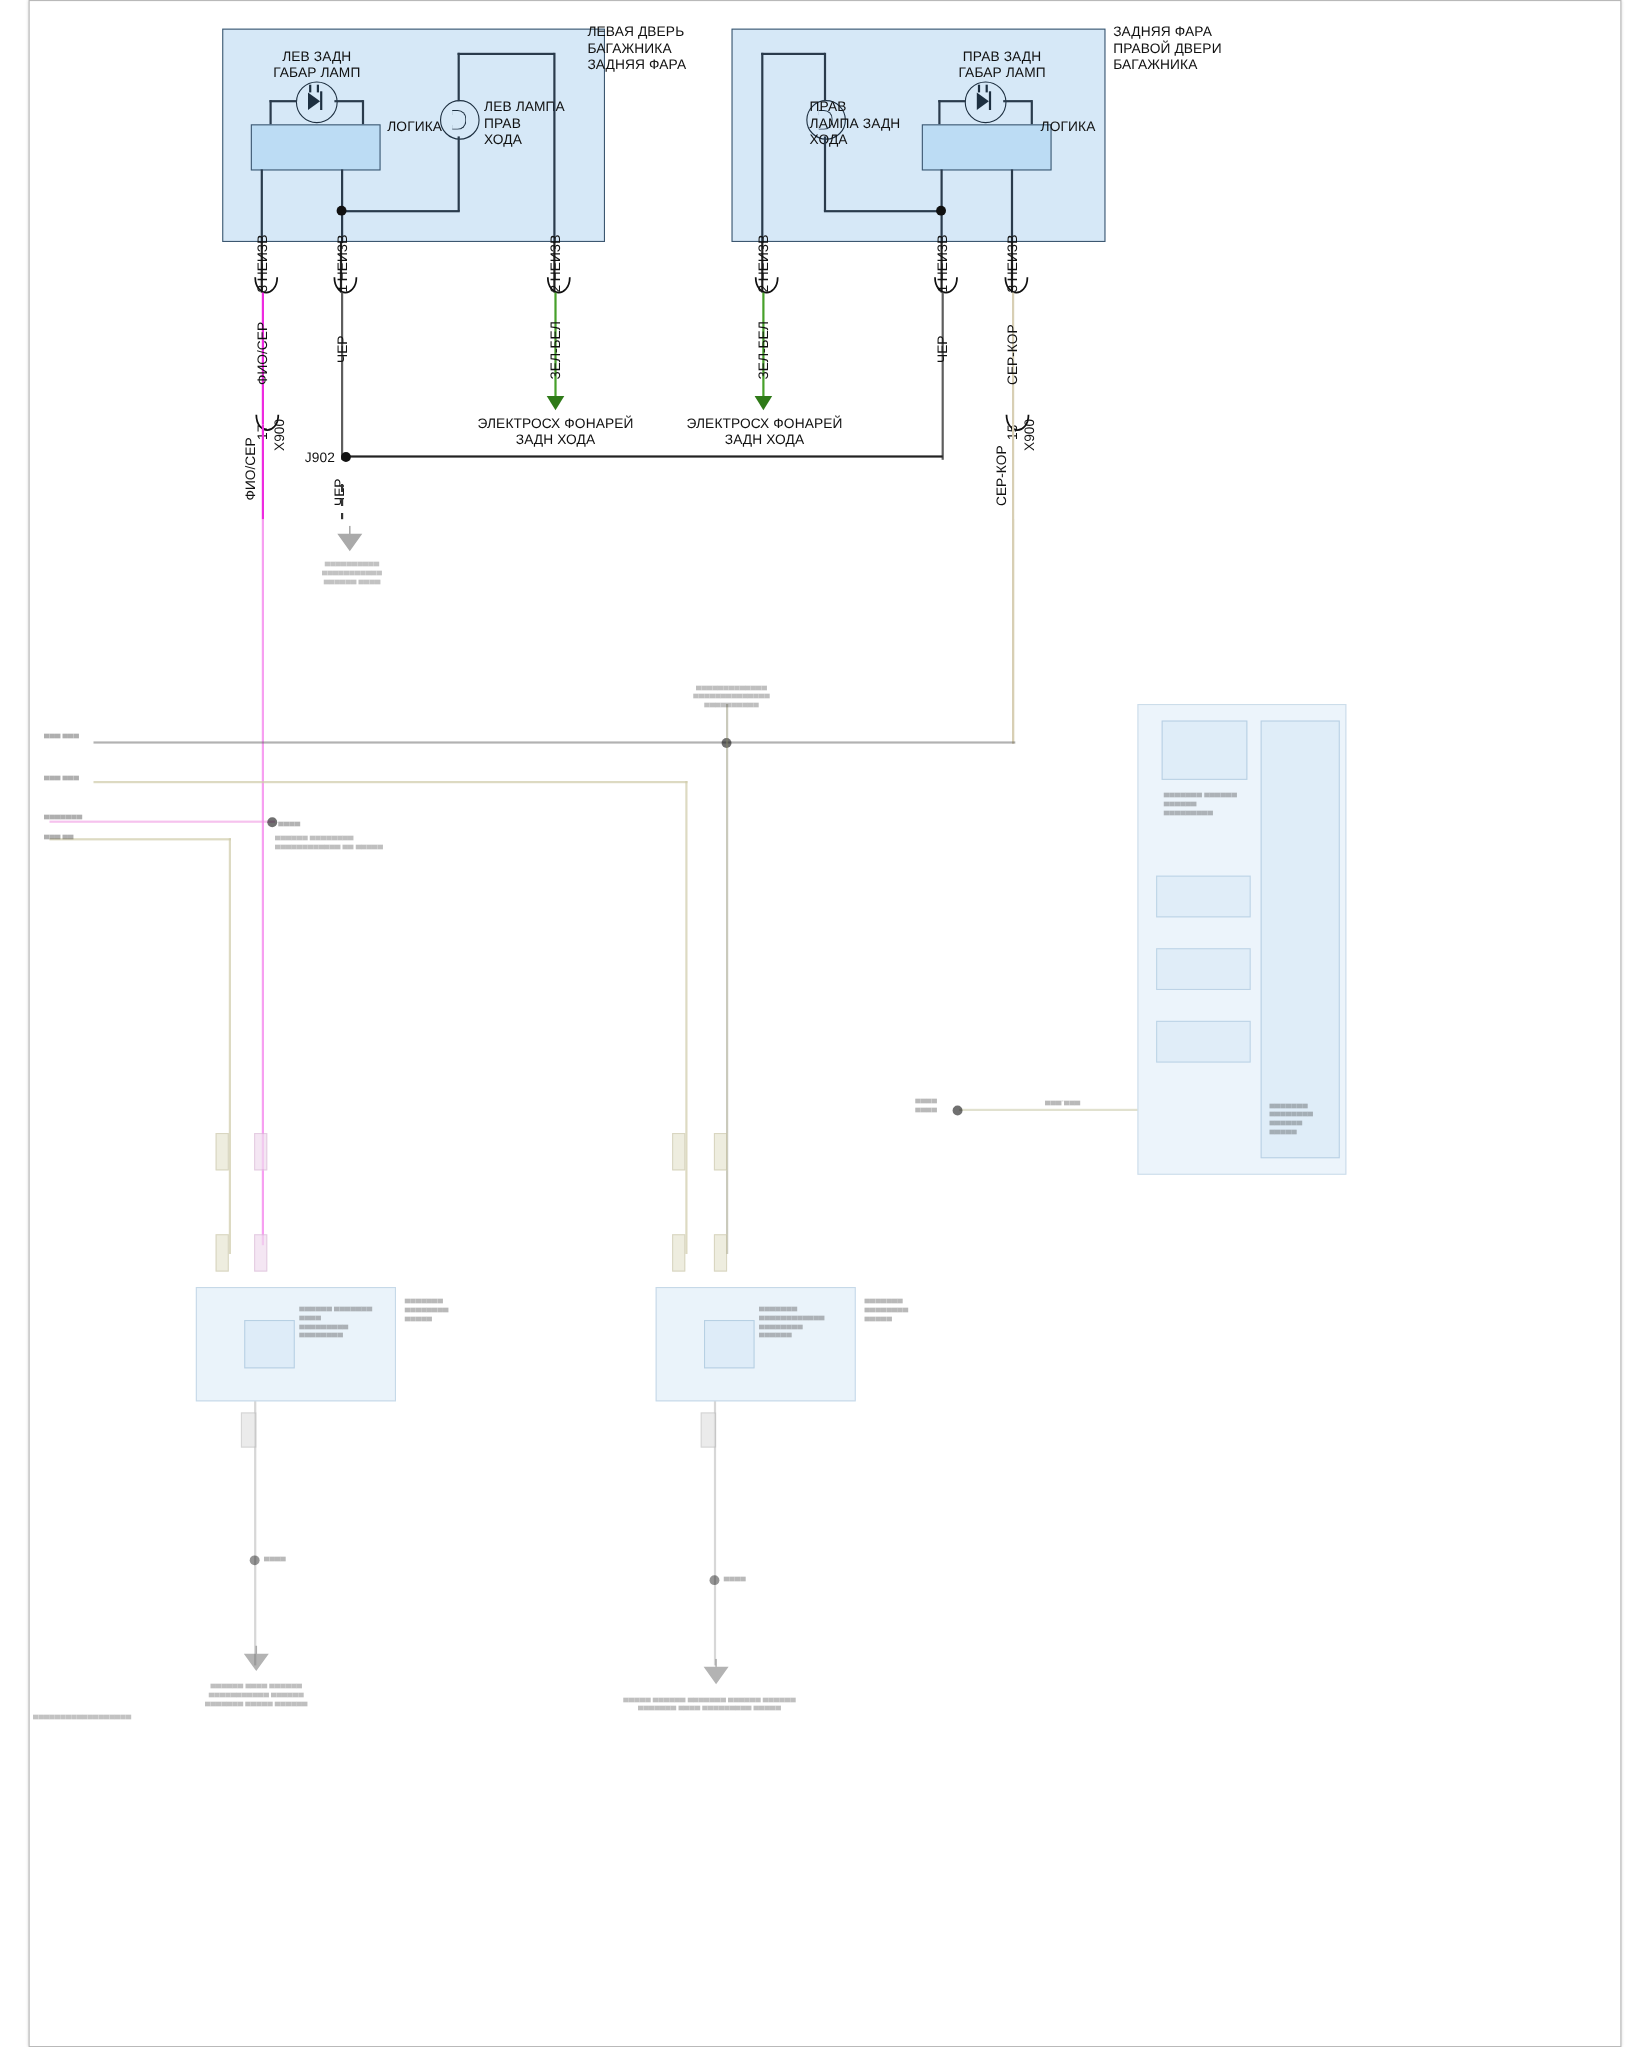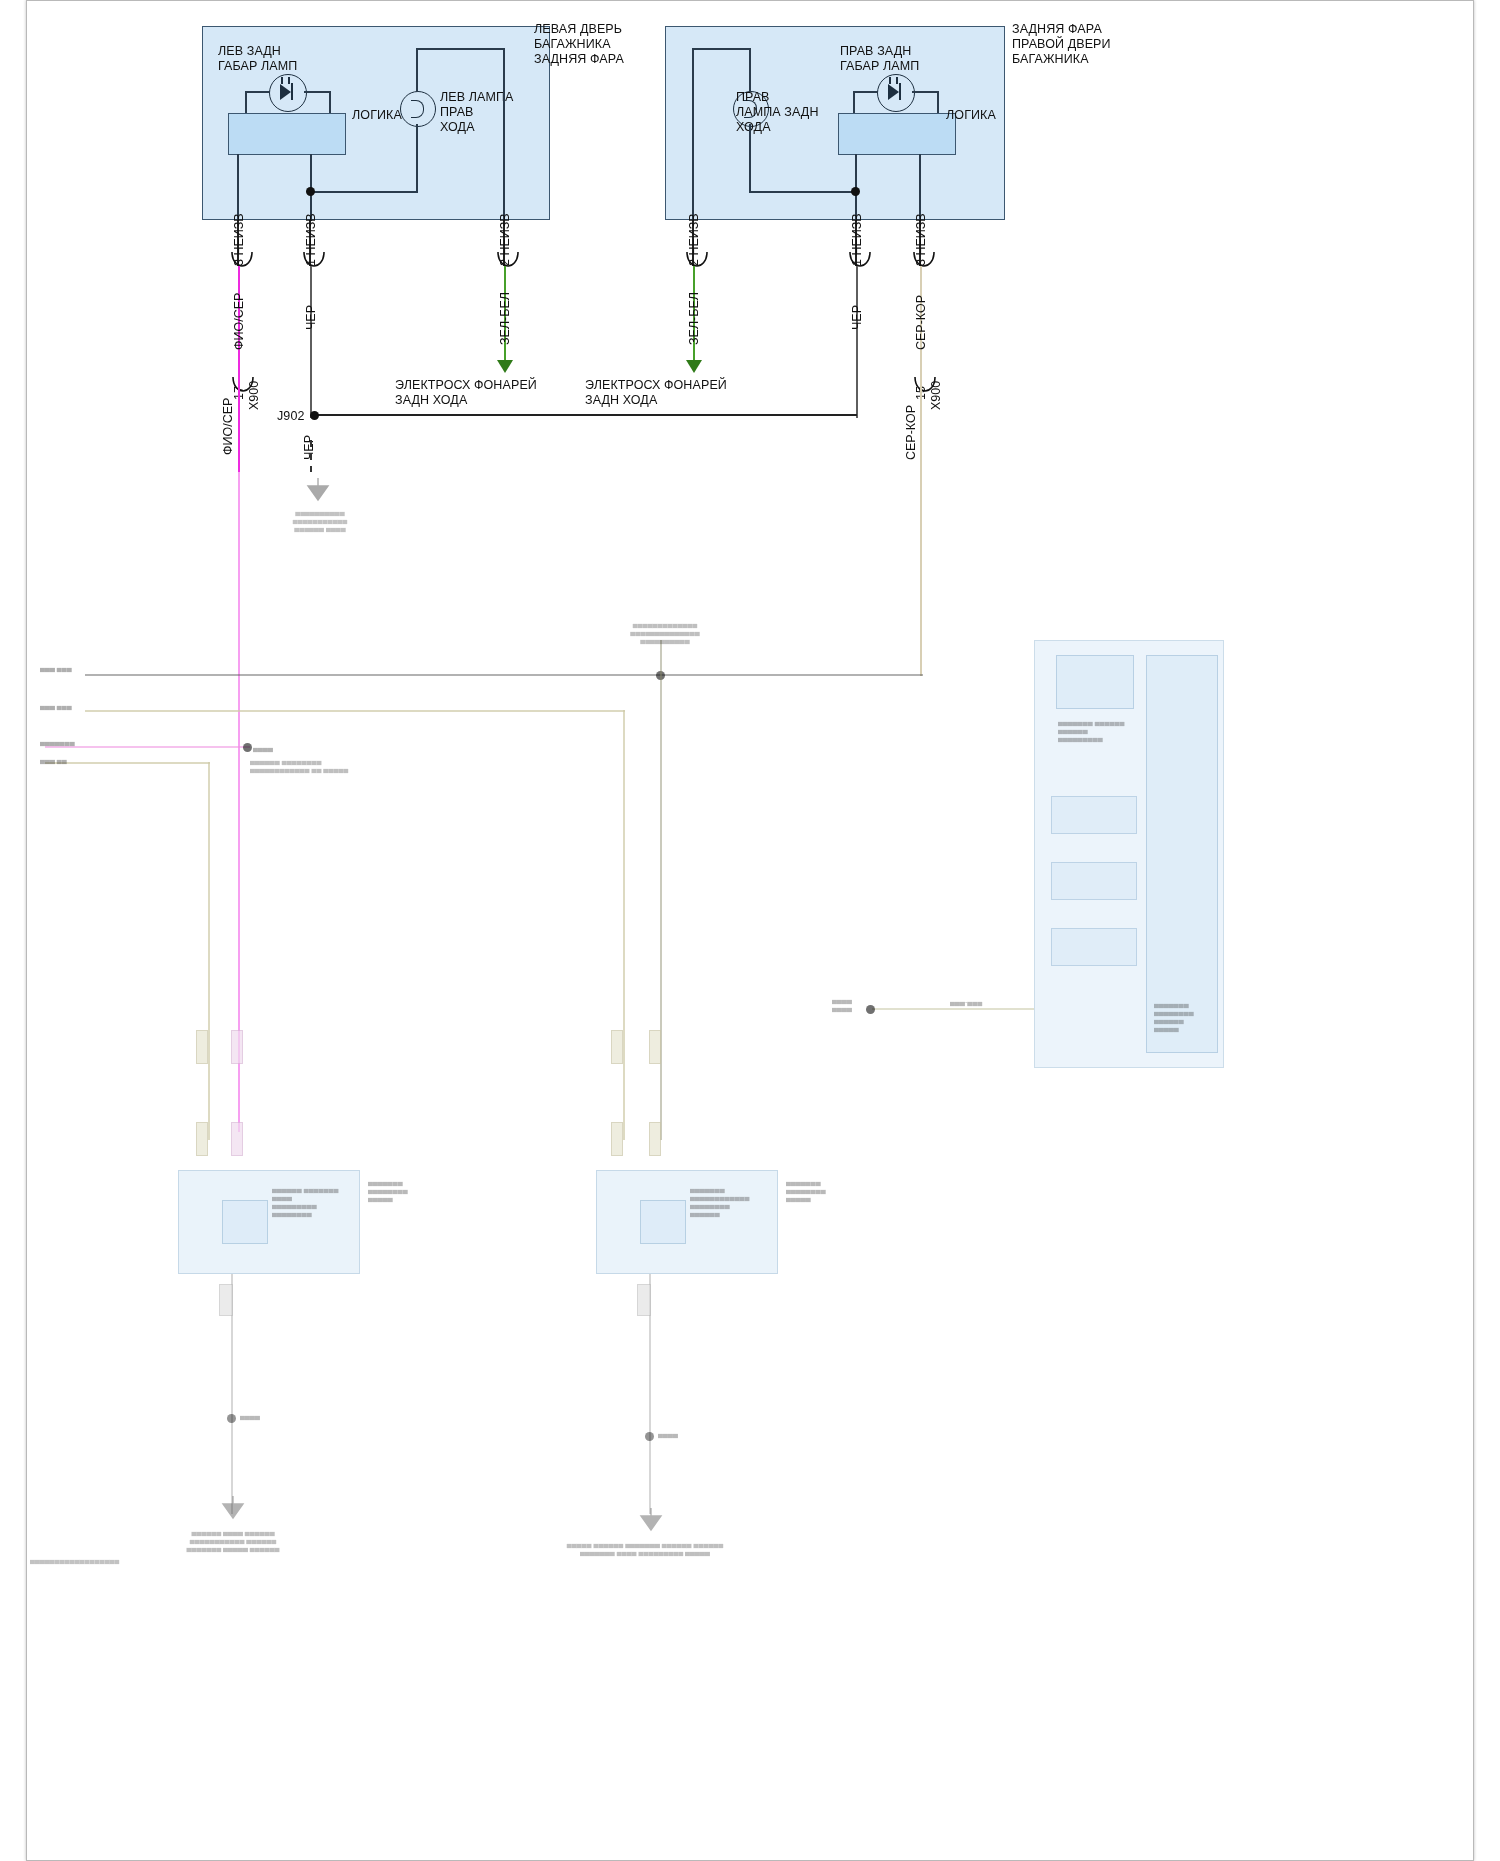--- a/index.html
+++ b/index.html
@@ -27,21 +27,21 @@
     box-sizing:border-box;
   }
   .inner-logic{
     position:absolute;background:#bcdcf4;border:1.4px solid #3c5770;
     box-sizing:border-box;
   }
   .lbl{
     position:absolute;color:#111;font-size:12.5px;line-height:15px;
     letter-spacing:.1px;white-space:pre;
   }
-  .lbl.c{}
+  .lbl.c{text-align:center;}
   .vlbl{
     position:absolute;color:#111;font-size:12.5px;line-height:13px;
     white-space:nowrap;transform-origin:0 0;
     transform:rotate(-90deg);
   }
   .wire{position:absolute;}
   .w-blk{background:#222;}
   .w-gry{background:#5e5e5e;}
   .w-grn{background:#47a02a;}
   .w-mag{background:#ee2ae0;}

